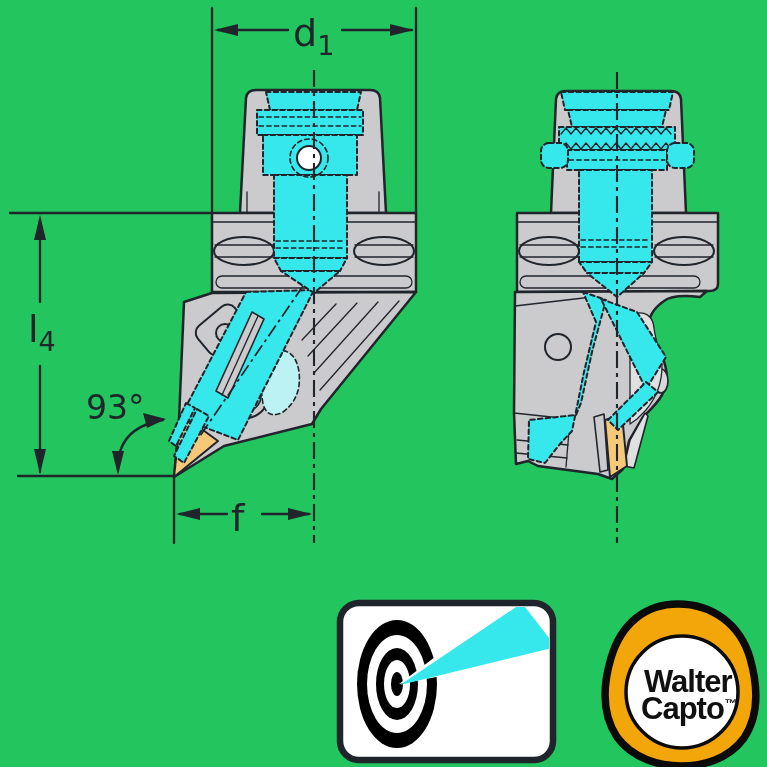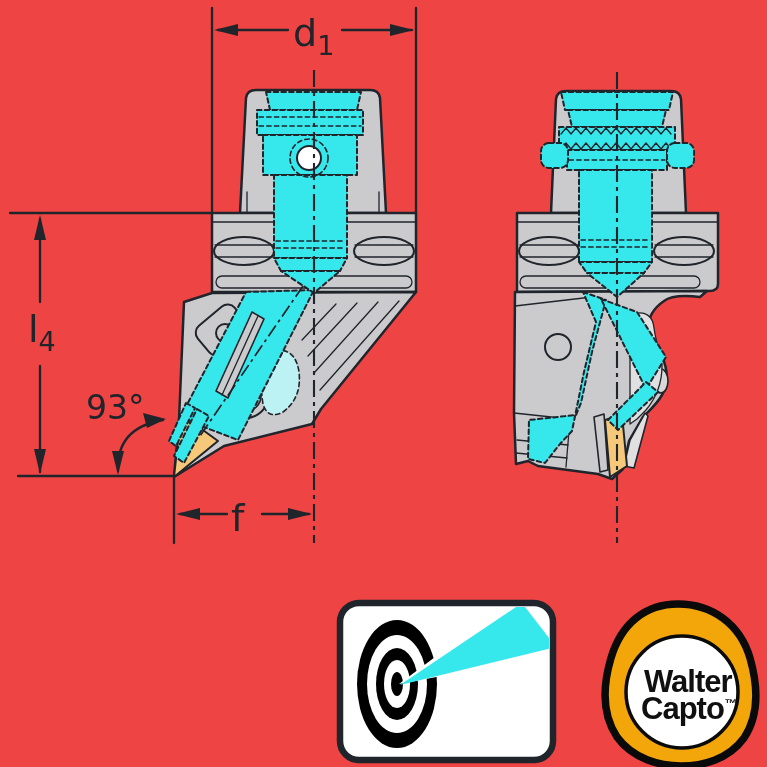--- a/index.html
+++ b/index.html
@@ -1,17 +1,17 @@
 <!DOCTYPE html>
 <html><head>
 <meta charset="utf-8">
 <style>
   html,body{margin:0;padding:0;background:#ffffff;}
   body{width:767px;height:767px;font-family:"DejaVu Sans","Liberation Sans",sans-serif;}
-  #stage{position:relative;width:767px;height:767px;background:#ef4444;overflow:hidden;}
+  #stage{position:relative;width:767px;height:767px;background:#22c55e;overflow:hidden;}
   svg{display:block;}
   .o{stroke:#20242B;stroke-linejoin:round;stroke-linecap:round;} .w25{stroke-width:2.5;} .w2{stroke-width:2;}
   .w16{stroke-width:1.6;} .w13{stroke-width:1.3;}
   .nf{fill:none;}
   .dash{stroke-dasharray:4.5 3.2;}
   .cl{stroke:#20242B;stroke-width:2.1;stroke-dasharray:17 5 4 5;fill:none;}
   .axis{stroke:#20242B;stroke-width:1.7;stroke-dasharray:13 4 3 4;fill:none;}
   .arr{fill:#20242B;stroke:none;}
   .dim{stroke:#20242B;stroke-width:2.3;fill:none;stroke-linecap:round;}
   text.lbl{fill:#20242B;font-family:"DejaVu Sans","Liberation Sans",sans-serif;}

